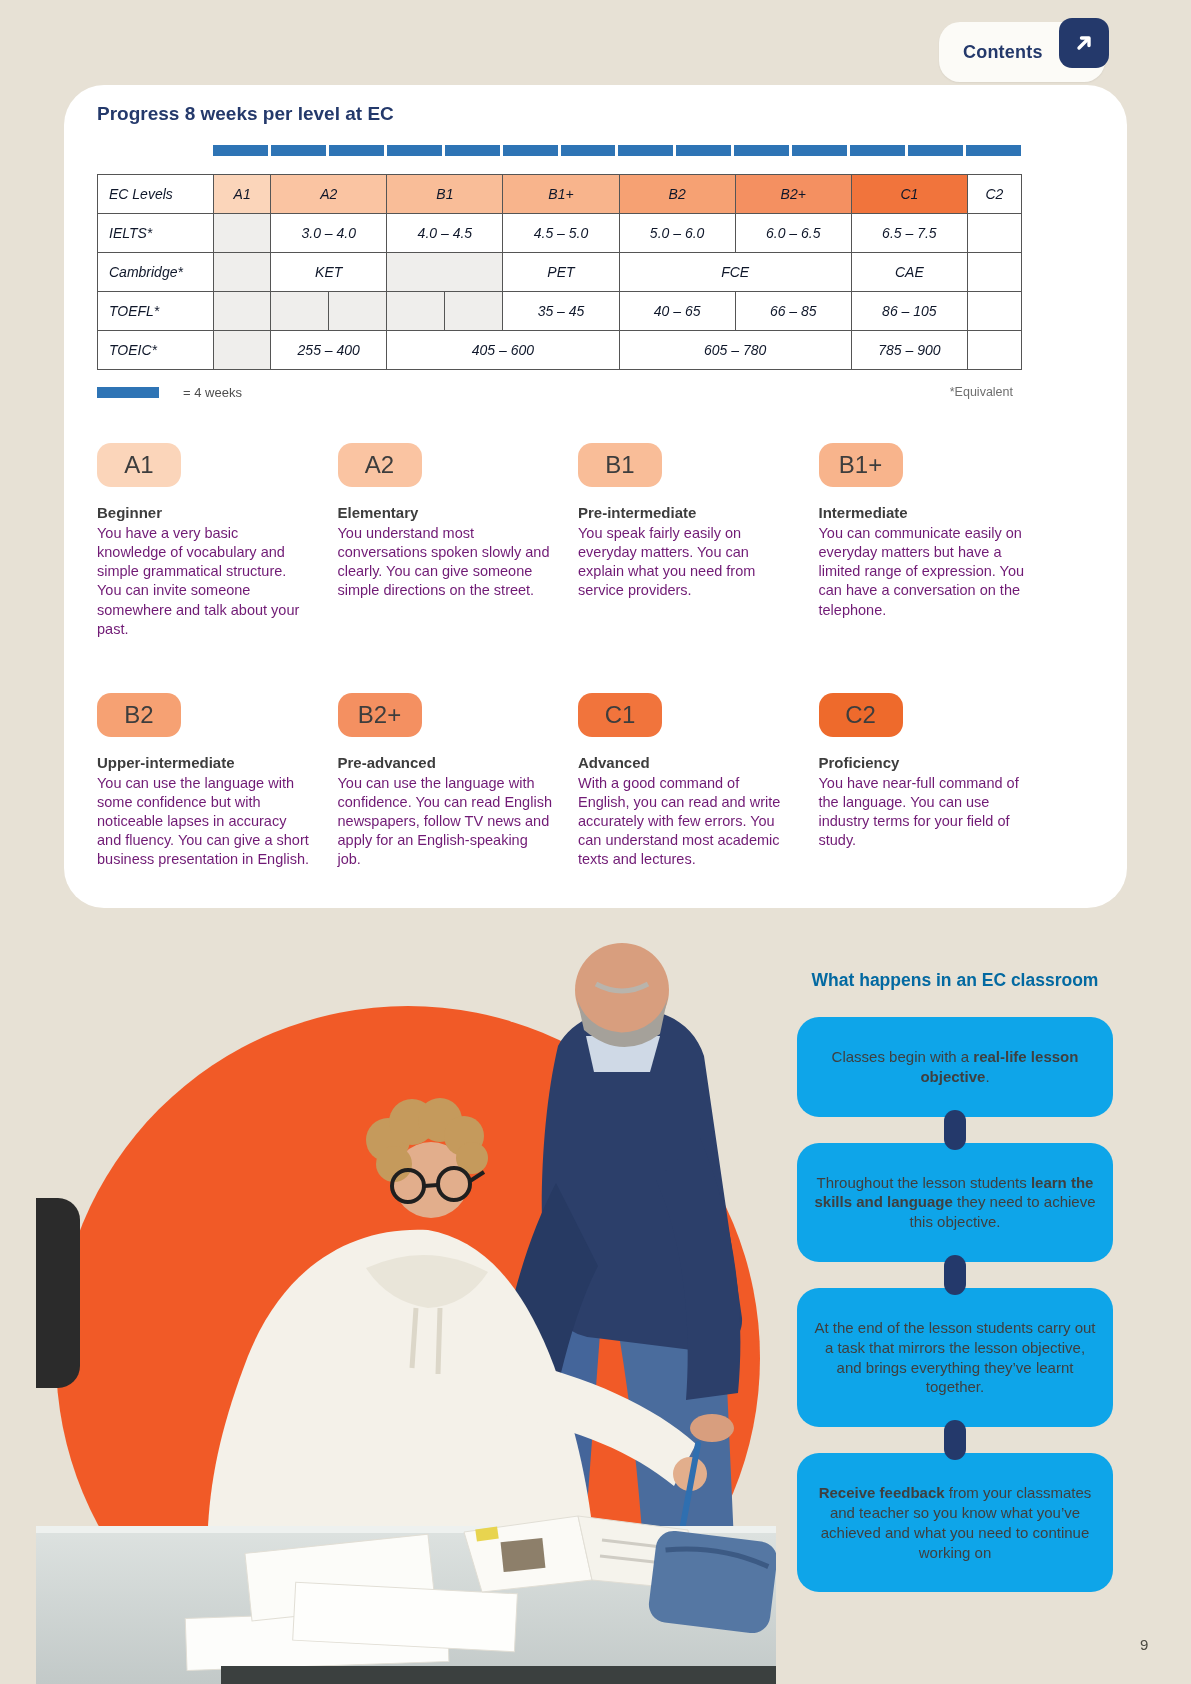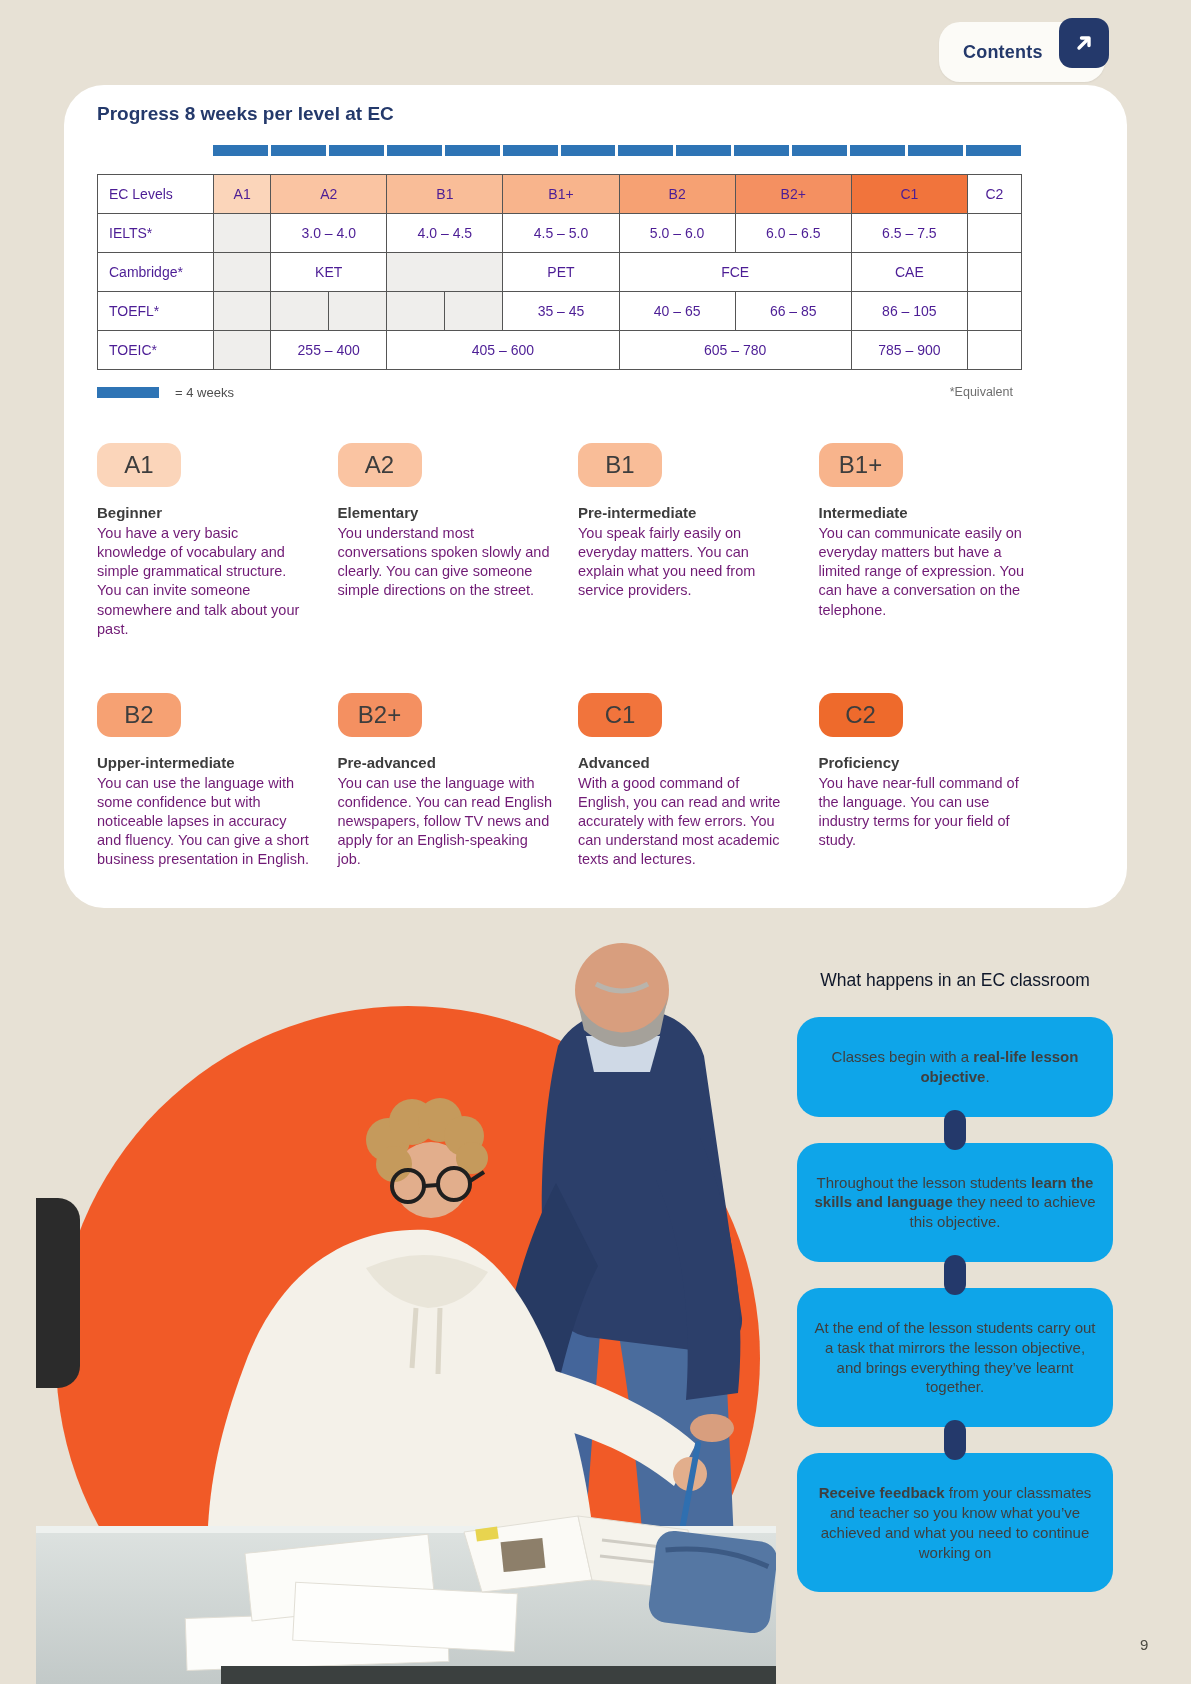--- a/index.html
+++ b/index.html
@@ -35,26 +35,26 @@
     display:flex;gap:3px;
   }
   .weeks-bar i{flex:1;background:#2e74b5;display:block;}
   
   table.levels{
     position:absolute;left:33px;top:89px;width:925px;
     border-collapse:collapse;table-layout:fixed;
   }
   table.levels td,table.levels th{
     border:1px solid #555;height:38px;font-size:14px;font-weight:normal;
-    text-align:center;color:#4c1d95;padding:0;overflow:hidden;white-space:nowrap;
+    text-align:center;color:#0f172a;padding:0;overflow:hidden;white-space:nowrap;font-style:italic;
   }
   table.levels .rowlbl{text-align:left;padding-left:11px;background:#fff;}
   table.levels .gray{background:#efeeec;}
   table.levels .white{background:#ffffff;}
-  .legend{position:absolute;left:33px;top:300px;display:flex;align-items:center;gap:16px;}
+  .legend{position:absolute;left:33px;top:300px;display:flex;align-items:center;gap:24px;}
   .legend .swatch{width:62px;height:11px;background:#2e74b5;display:inline-block;}
   .legend .txt{font-size:13px;color:#4e4e4e;}
   .equivalent{position:absolute;right:114px;top:300px;font-size:12.5px;color:#6e6e6e;}
   
   .levels-grid{
     position:absolute;left:33px;top:358px;width:936px;
     display:grid;grid-template-columns:repeat(4,1fr);column-gap:26px;row-gap:54px;
   }
   .level-badge{
     display:inline-flex;align-items:center;justify-content:center;
@@ -62,21 +62,21 @@
     font-size:24px;color:#3d3d3d;margin-bottom:17px;
   }
   .level-name{margin:0 0 3px 0;font-size:15px;font-weight:bold;color:#3d3d3d;}
   .level-desc{margin:0;font-size:14.5px;line-height:1.32;color:#701a75;}
   
   .classroom{
     position:absolute;left:797px;top:970px;width:316px;
     display:flex;flex-direction:column;align-items:center;
   }
   .classroom-heading{
-    margin:0 0 26px 0;font-size:17.5px;font-weight:normal;color:#0f172a;white-space:nowrap;
+    margin:0 0 26px 0;font-size:17.5px;font-weight:bold;color:#0369a1;white-space:nowrap;
   }
   .step-card{
     width:100%;box-sizing:border-box;background:#0ea5e9;border-radius:22px;
     padding:30px 17px;font-size:15px;line-height:1.32;color:#3f3f3f;text-align:center;
   }
   .step-card b{font-weight:bold;}
   .connector{width:22px;height:40px;border-radius:11px;background:#24396b;margin:-7px 0;z-index:2;}
   
   .photo{position:absolute;left:36px;top:888px;width:740px;height:796px;}
   

